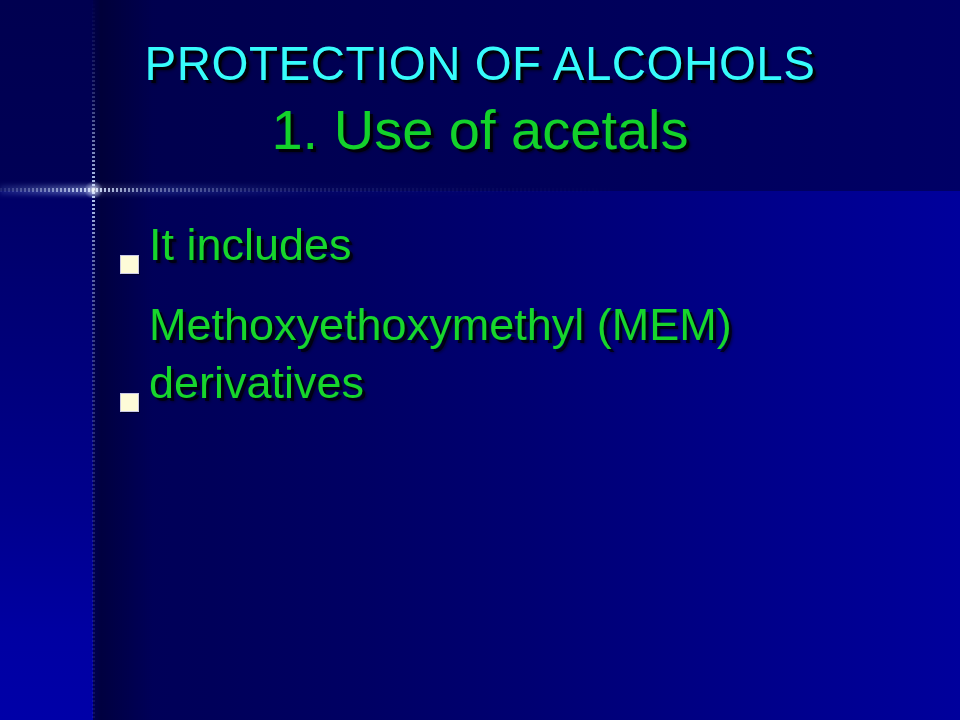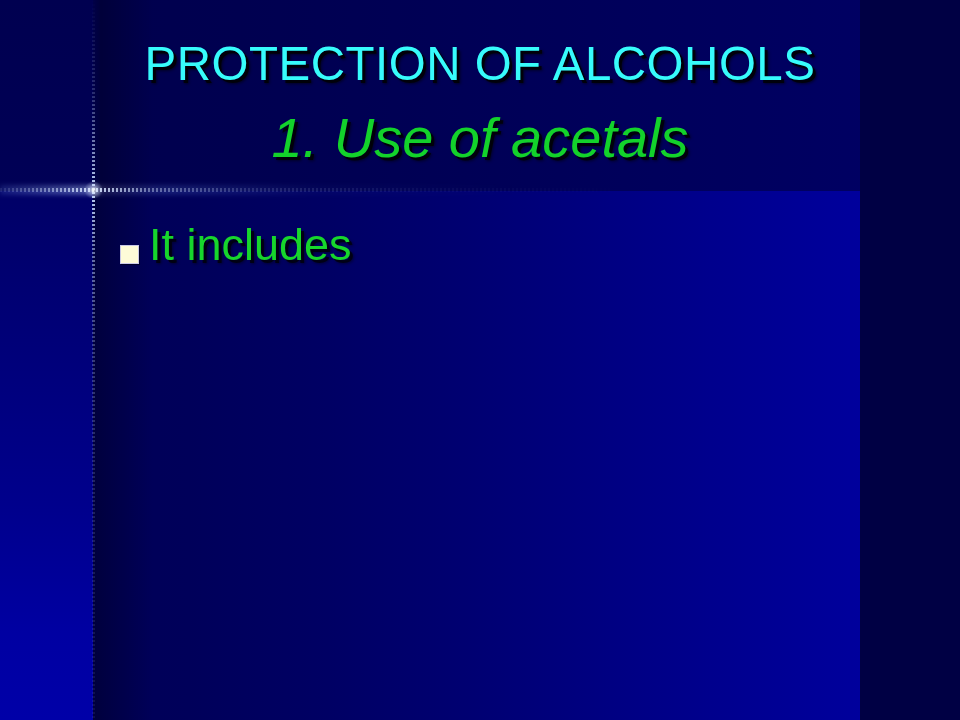--- a/index.html
+++ b/index.html
@@ -2,21 +2,21 @@
 <html><head>
 <meta charset="utf-8">
 <style>
   html, body {
     margin: 0;
     padding: 0;
     background: #000044;
   }
   #slide {
     position: relative;
-    width: 860px;
+    width: 960px;
     height: 720px;
     overflow: hidden;
     font-family: "Liberation Sans", sans-serif;
     background: #4c1d95;
   }
 
   
   .bg-base {
     position: absolute;
     inset: 0;
@@ -188,43 +188,42 @@
     color: #37fbfb;
     transform: scaleX(0.97);
     text-shadow: 3px 3px 0 rgba(0,0,0,0.80), 4px 4px 3px rgba(0,0,0,0.55);
     white-space: nowrap;
   }
   .slide-subtitle {
     margin: 0;
     padding: 0;
     position: absolute;
     left: 0; right: 0;
-    top: 104px;
+    top: 96px;
     font-size: 56px;
     line-height: 68px;
     font-weight: 400;
     color: #13d22b;
     text-shadow: 3px 3px 0 rgba(0,0,0,0.78), 4px 4px 3px rgba(0,0,0,0.50);
     white-space: nowrap;
-    font-style: italic;
   }
 
   
   .body-list {
     position: absolute;
     left: 120px;
     top: 216px;
     width: 800px;
     margin: 0;
     padding: 0;
     list-style: none;
   }
   .bullet-row {
     display: flex;
-    align-items: center;
+    align-items: flex-end;
     margin-bottom: 22px;
   }
   .bullet-marker {
     flex: 0 0 auto;
     width: 19px;
     height: 19px;
     margin-top: 18px;
     margin-right: 10px;
     background: #fdfbd8;
     border: 1px solid #c9c8e8;
@@ -258,15 +257,19 @@
   <div class="title-block">
     <h1 class="slide-title">PROTECTION OF ALCOHOLS</h1>
     <h2 class="slide-subtitle">1. Use of acetals</h2>
   </div>
 
   <ul class="body-list">
     <li class="bullet-row">
       <span class="bullet-marker"></span>
       <span class="bullet-text">It includes</span>
     </li>
+    <li class="bullet-row">
+      <span class="bullet-marker"></span>
+      <span class="bullet-text">Methoxyethoxymethyl (MEM) derivatives</span>
+    </li>
   </ul>
 
 </div>
 
 </body></html>

